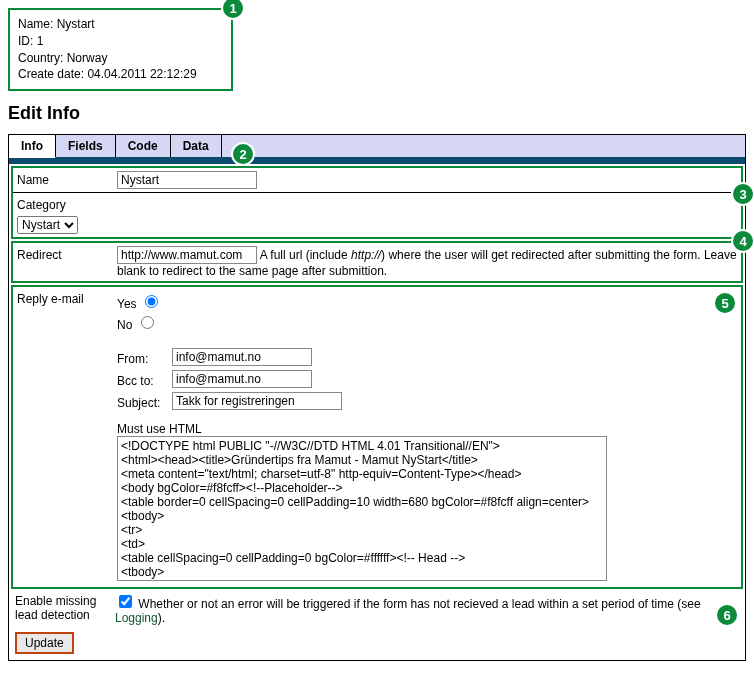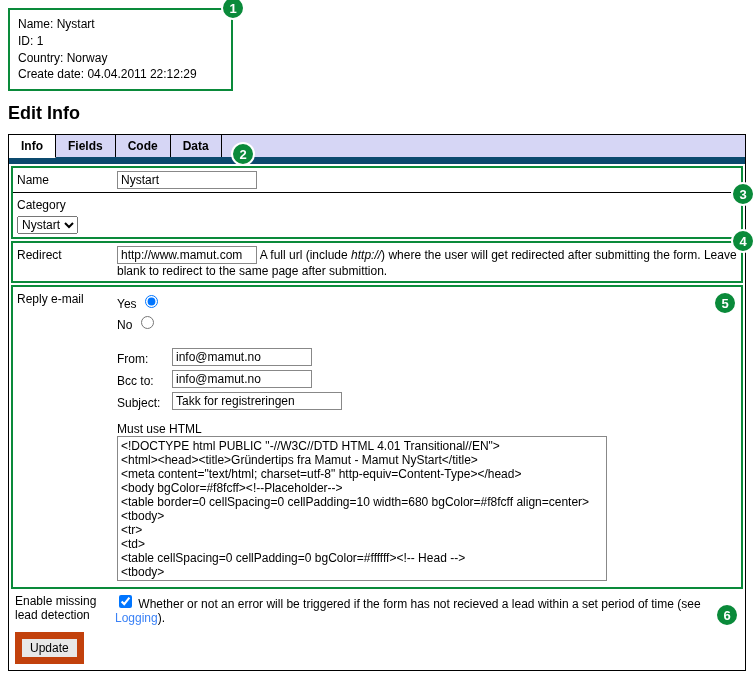--- a/index.html
+++ b/index.html
@@ -104,28 +104,28 @@
     padding: 2px 3px;
   }
   .hint {
     font-size: 12px;
   }
   .hint .ital { font-style: italic; }
   .reply-block { padding-left: 0; }
   .radio-line { margin: 2px 0; }
   .fld { display:flex; align-items:flex-end; margin: 4px 0; }
   .fld label { width: 55px; }
-  .link { color: #3b82f6; cursor:pointer; }
+  .link { color: #14532d; cursor:pointer; }
   button.update {
     font-family: Arial, sans-serif;
     font-size: 12px;
     padding: 2px 8px;
     margin: 4px;
     background: #e8e8e8;
-    border: 7px solid #c2410c;
+    border: 2px solid #c2410c;
     cursor: pointer;
   }
   .anchor { position: relative; }
 </style>
 </head>
 <body>
 
 <div class="info-box anchor">
   <div class="badge" style="top:-14px; right:-14px;">1</div>
   <div class="line">

